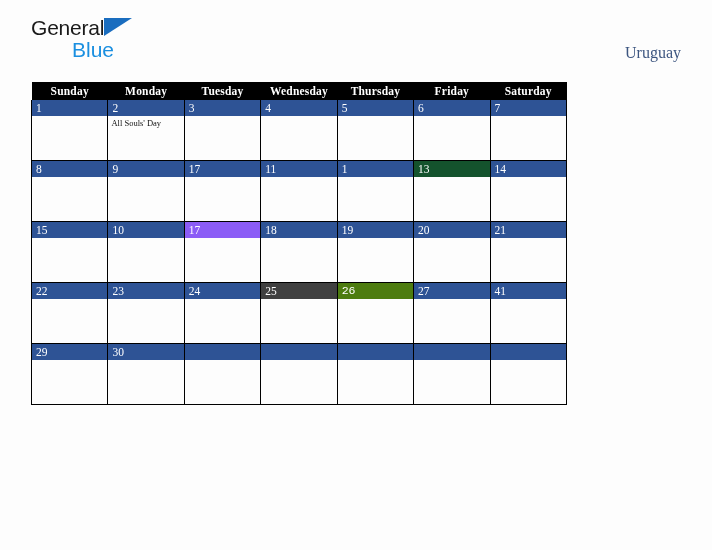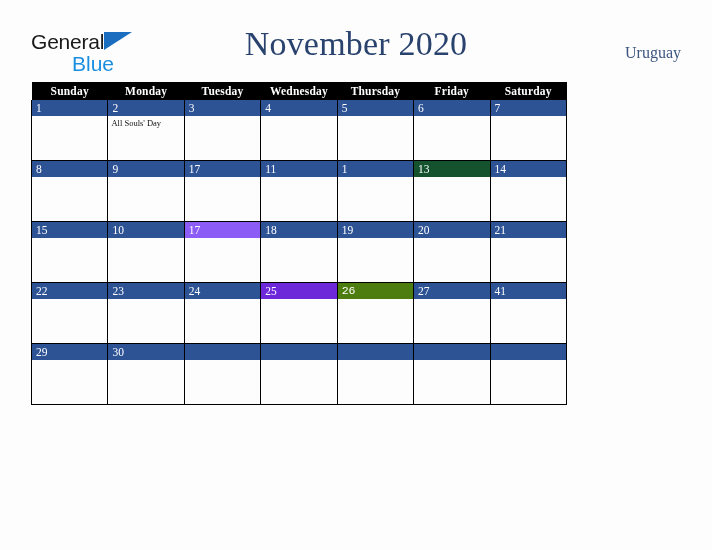--- a/index.html
+++ b/index.html
@@ -19,21 +19,21 @@
   
   .page-header {
     position: relative;
     height: 82px;
     width: 712px;
   }
 
   .logo {
     position: absolute;
     left: 31px;
-    top: 30px;
+    top: 16px;
     width: 130px;
     height: 46px;
     line-height: 1;
   }
   .logo-row1 {
     position: relative;
     height: 24px;
   }
   .logo-general {
     position: absolute;
@@ -140,21 +140,20 @@
 <div class="page-header">
 
   <div class="logo">
     <div class="logo-row1">
       <span class="logo-general">General</span>
       <span class="logo-triangle"></span>
     </div>
     <span class="logo-blue">Blue</span>
   </div>
 
-  <div class="cal-title">November 2020</div>
 
   <div class="cal-country">Uruguay</div>
 
 </div>
 
 <table class="calendar">
   <thead>
     <tr>
       <th>Sunday</th>
       <th>Monday</th>
@@ -265,21 +264,21 @@
         </td>
         <td>
           <div class="daynum-bar" style="background: rgb(46, 83, 149);">23</div>
           <div class="cell-body"></div>
         </td>
         <td>
           <div class="daynum-bar" style="background: rgb(46, 83, 149);">24</div>
           <div class="cell-body"></div>
         </td>
         <td>
-          <div class="daynum-bar" style="background: #6d28d9;">25</div>
+          <div class="daynum-bar" style="background: #404040;">25</div>
           <div class="cell-body"></div>
         </td>
         <td>
           <div class="daynum-bar" style="background: #4d7c0f; font-family: Liberation Mono, monospace;">26</div>
           <div class="cell-body"></div>
         </td>
         <td>
           <div class="daynum-bar" style="background: rgb(46, 83, 149);">27</div>
           <div class="cell-body"></div>
         </td>

